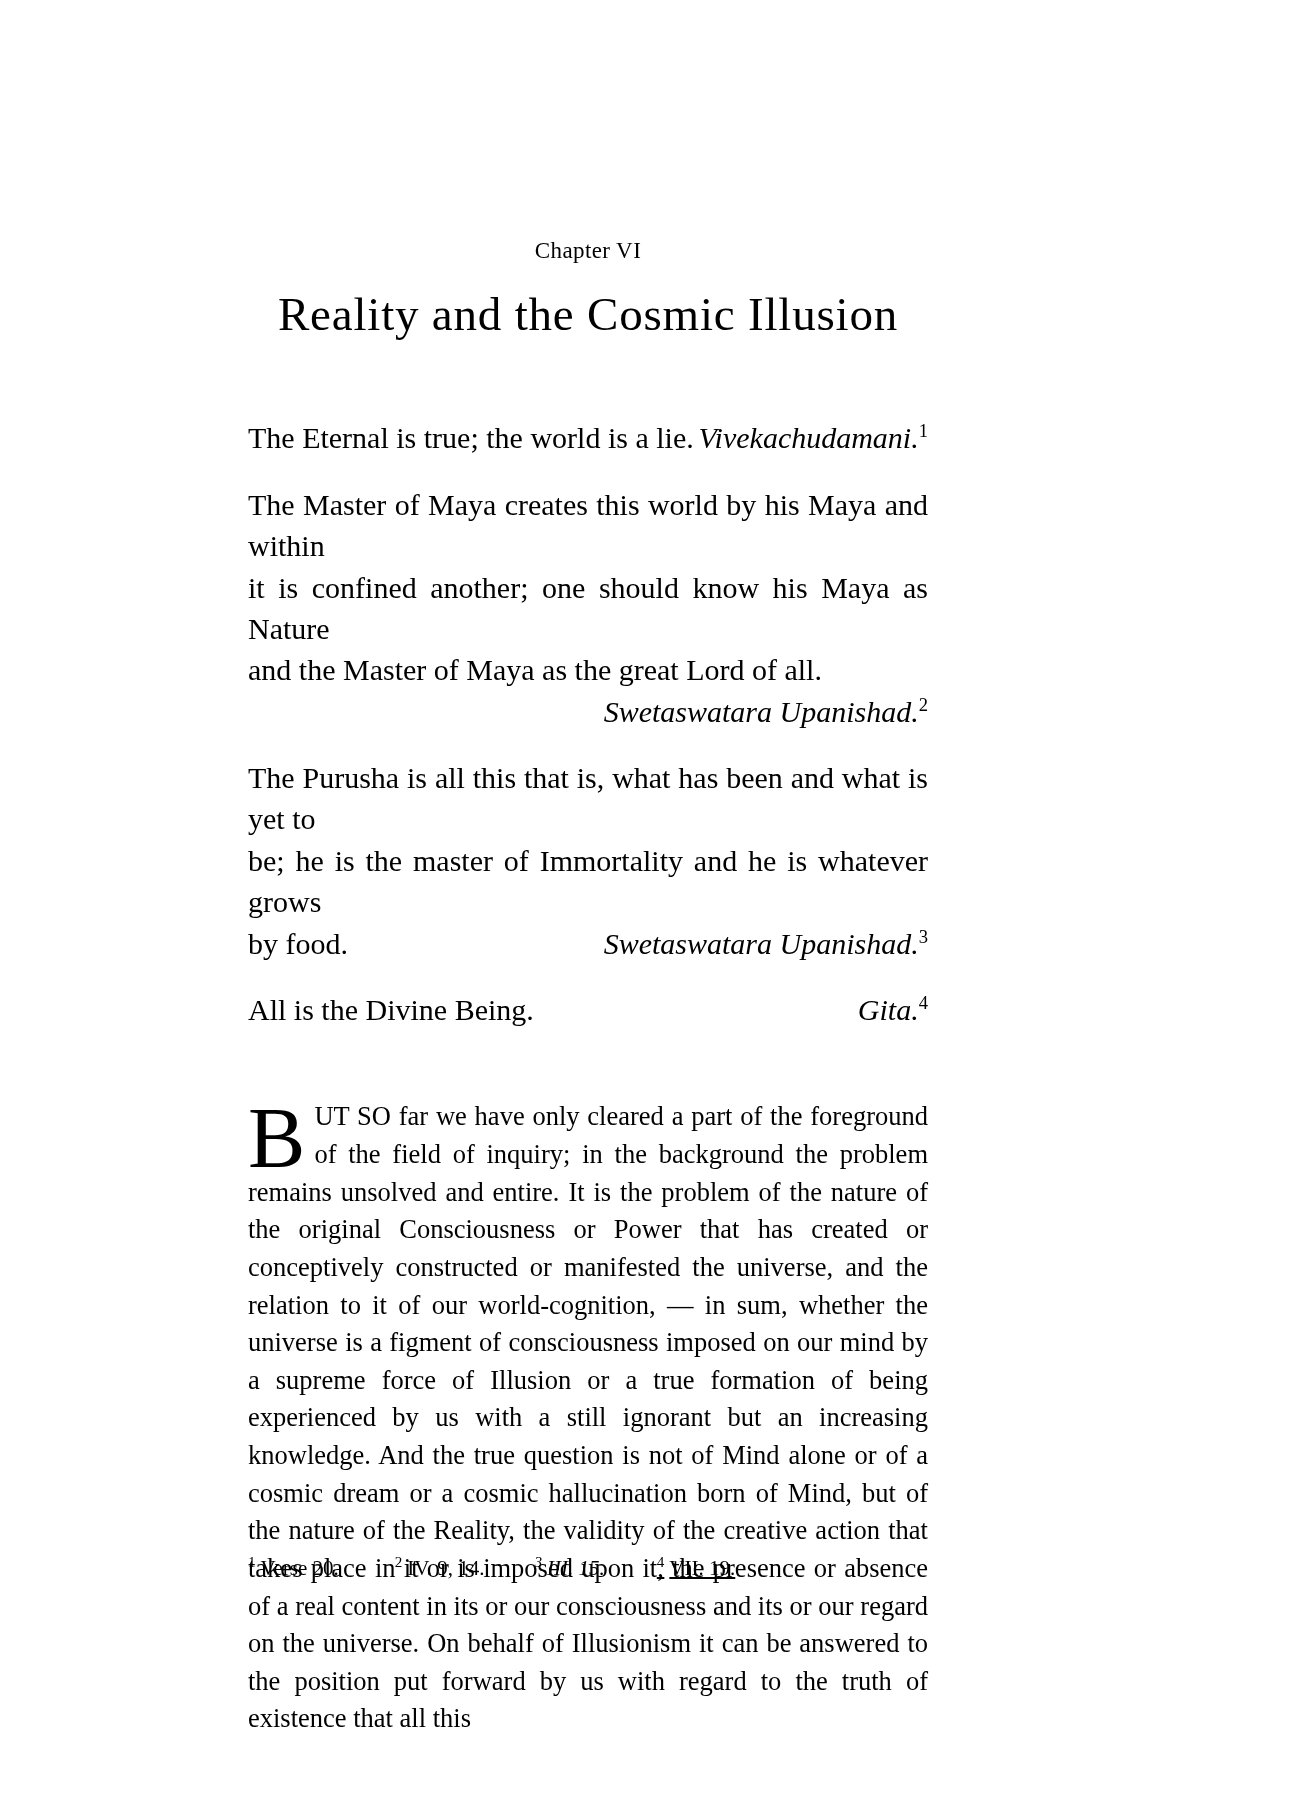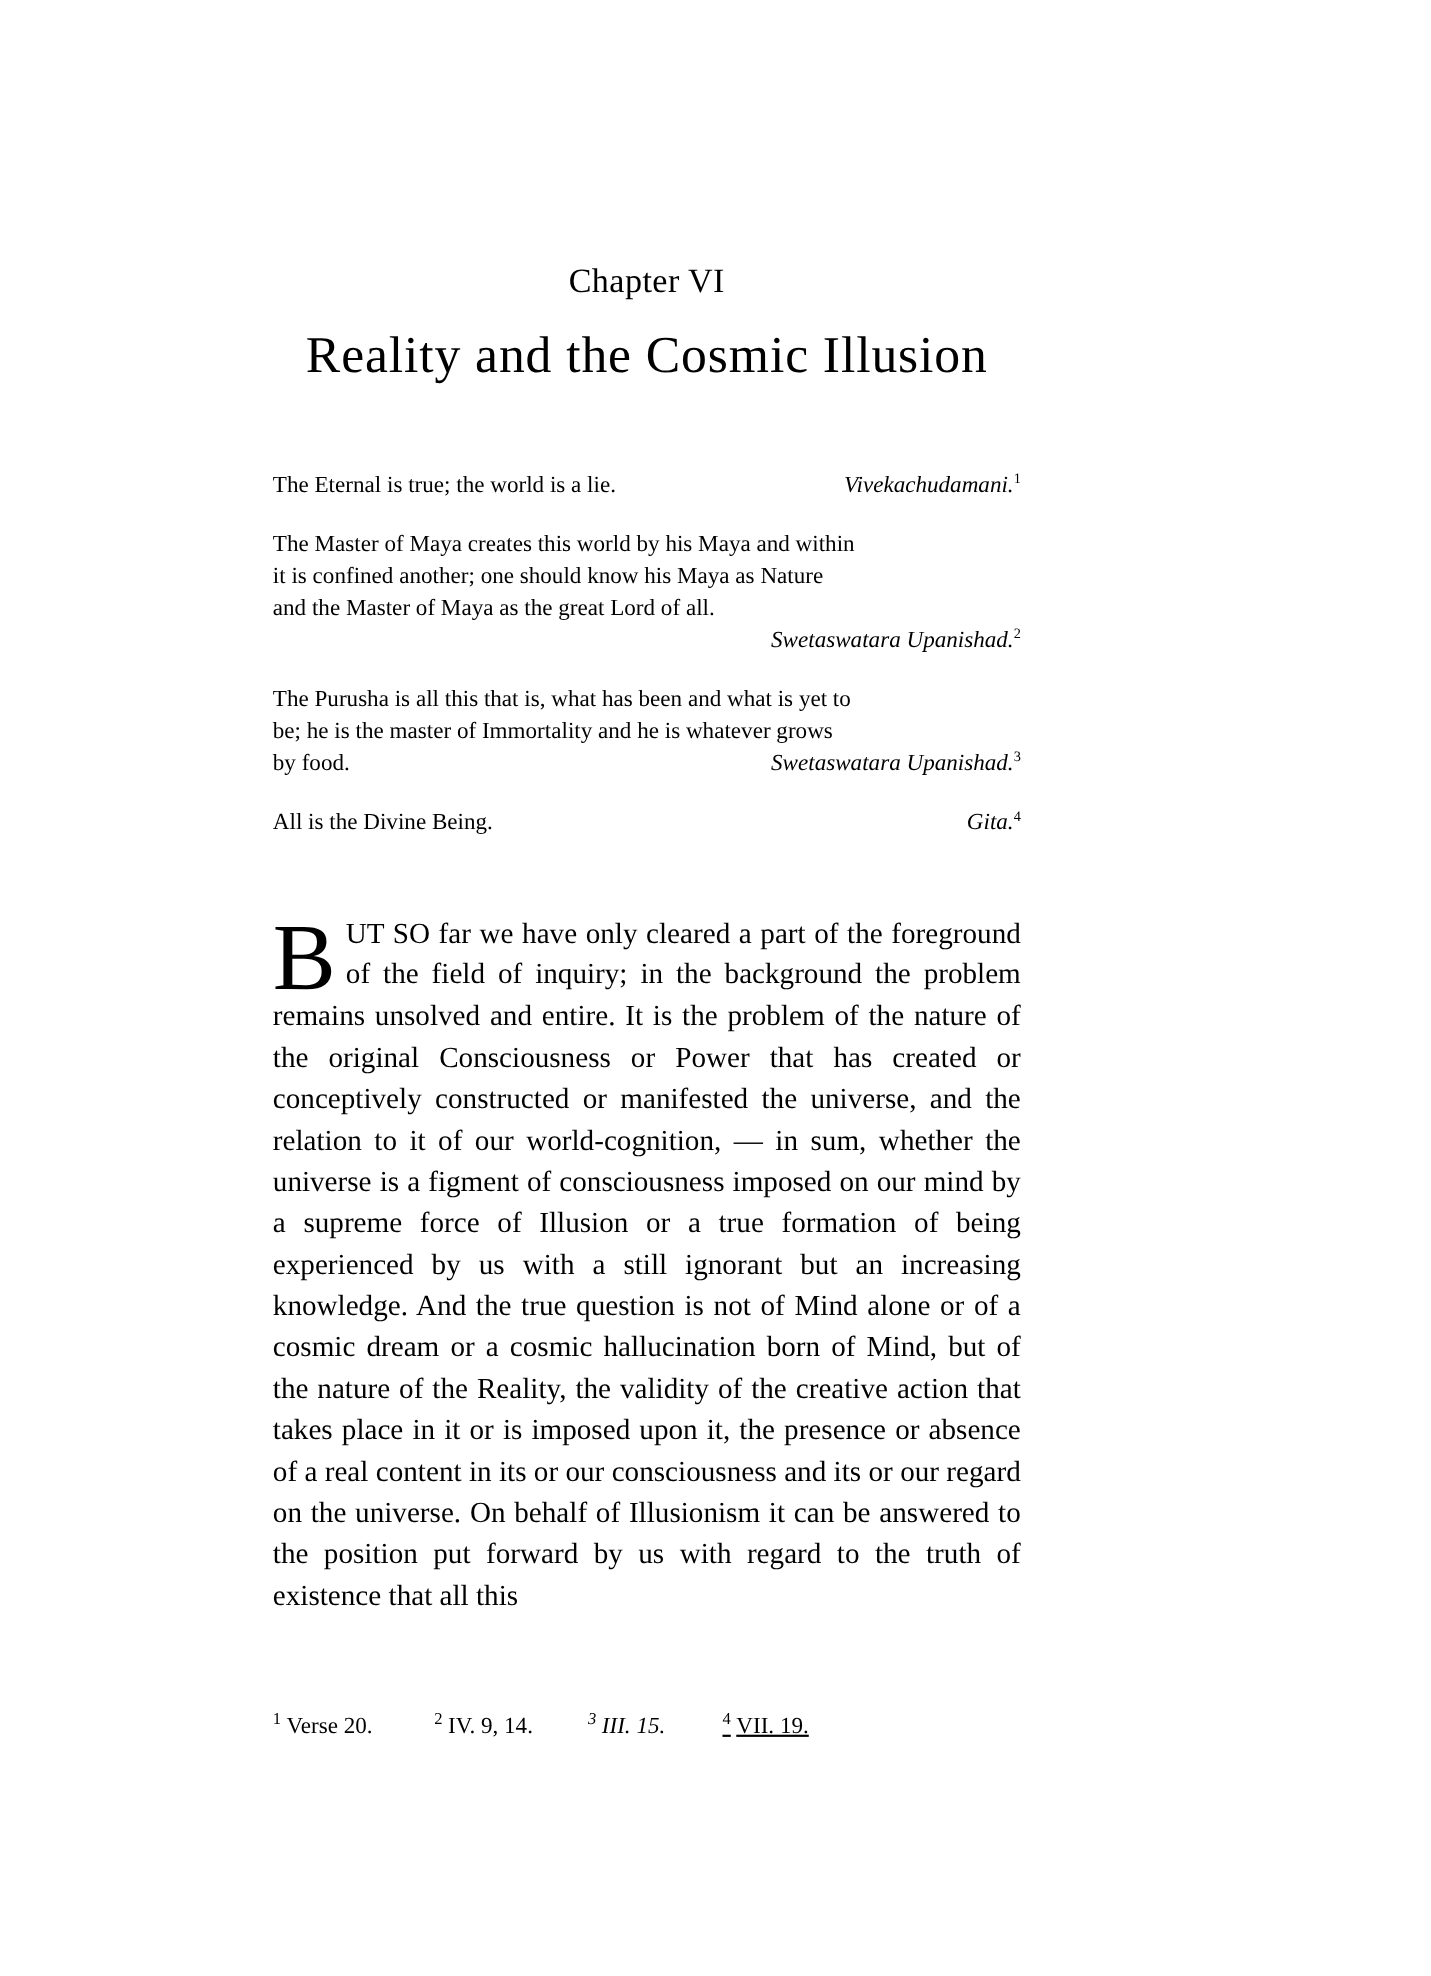--- a/index.html
+++ b/index.html
@@ -21,39 +21,39 @@
   .content {
     position: absolute;
     left: 248px;
     top: 0;
     width: 680px;
   }
 
   
   .chapter-label {
     text-align: center;
-    font-size: 31px;
+    font-size: 23px;
     letter-spacing: 0.4px;
     margin-top: 238px;
     line-height: 1.1;
   }
   .chapter-title {
     text-align: center;
     font-size: 47px;
     font-weight: normal;
     letter-spacing: 0.8px;
     margin: 24px 0 0 0;
     line-height: 1.15;
     white-space: nowrap;
   }
 
   
   .epigraphs {
     margin-top: 76px;
-    font-size: 21px;
+    font-size: 30px;
     line-height: 1.38;
   }
   .epigraph {
     margin-bottom: 25px;
   }
   .epigraph p {
     margin: 0;
     text-align: justify;
     text-justify: inter-word;
   }

